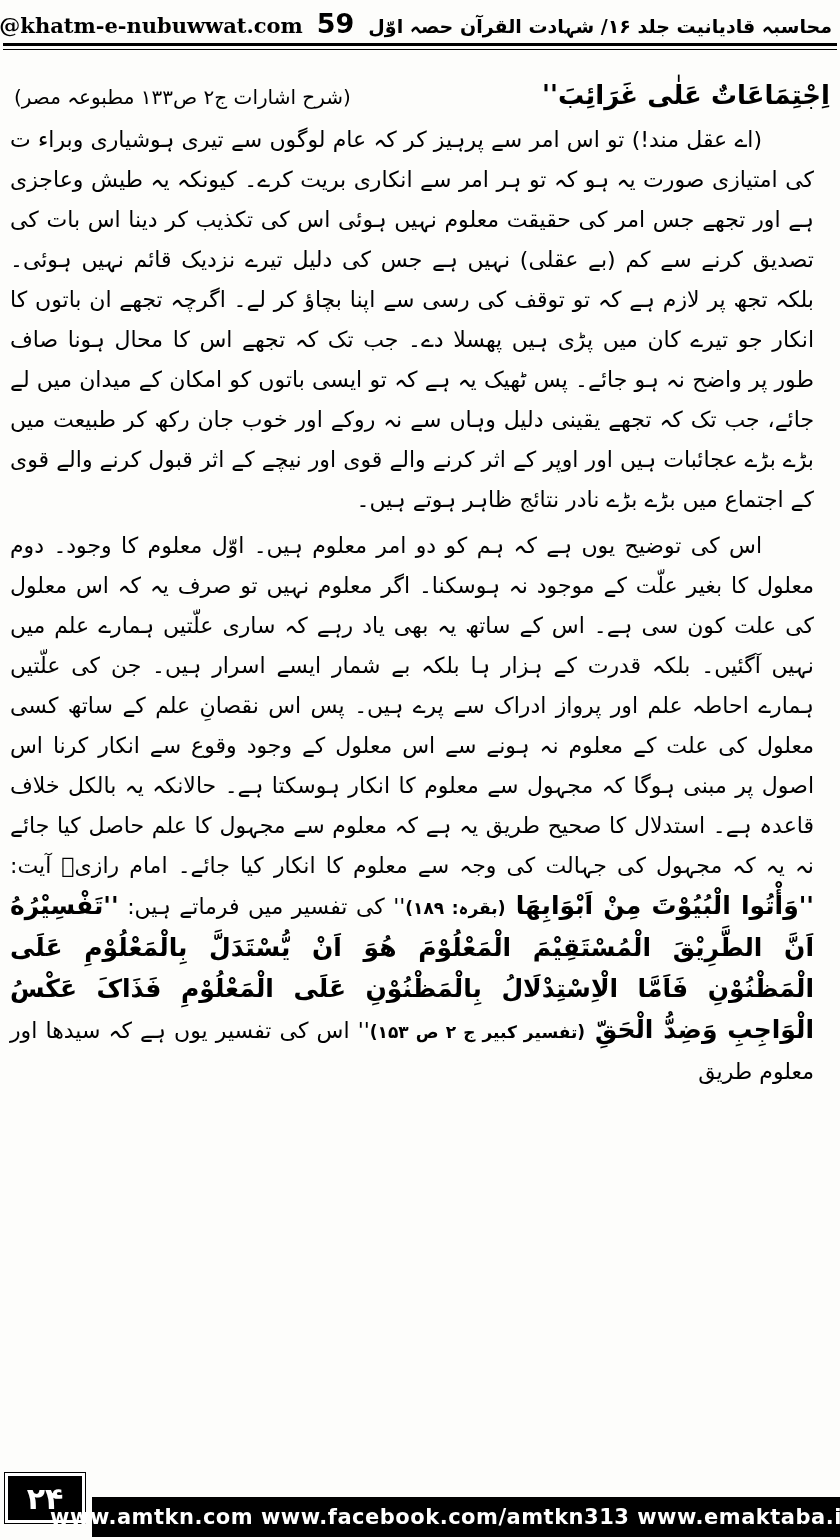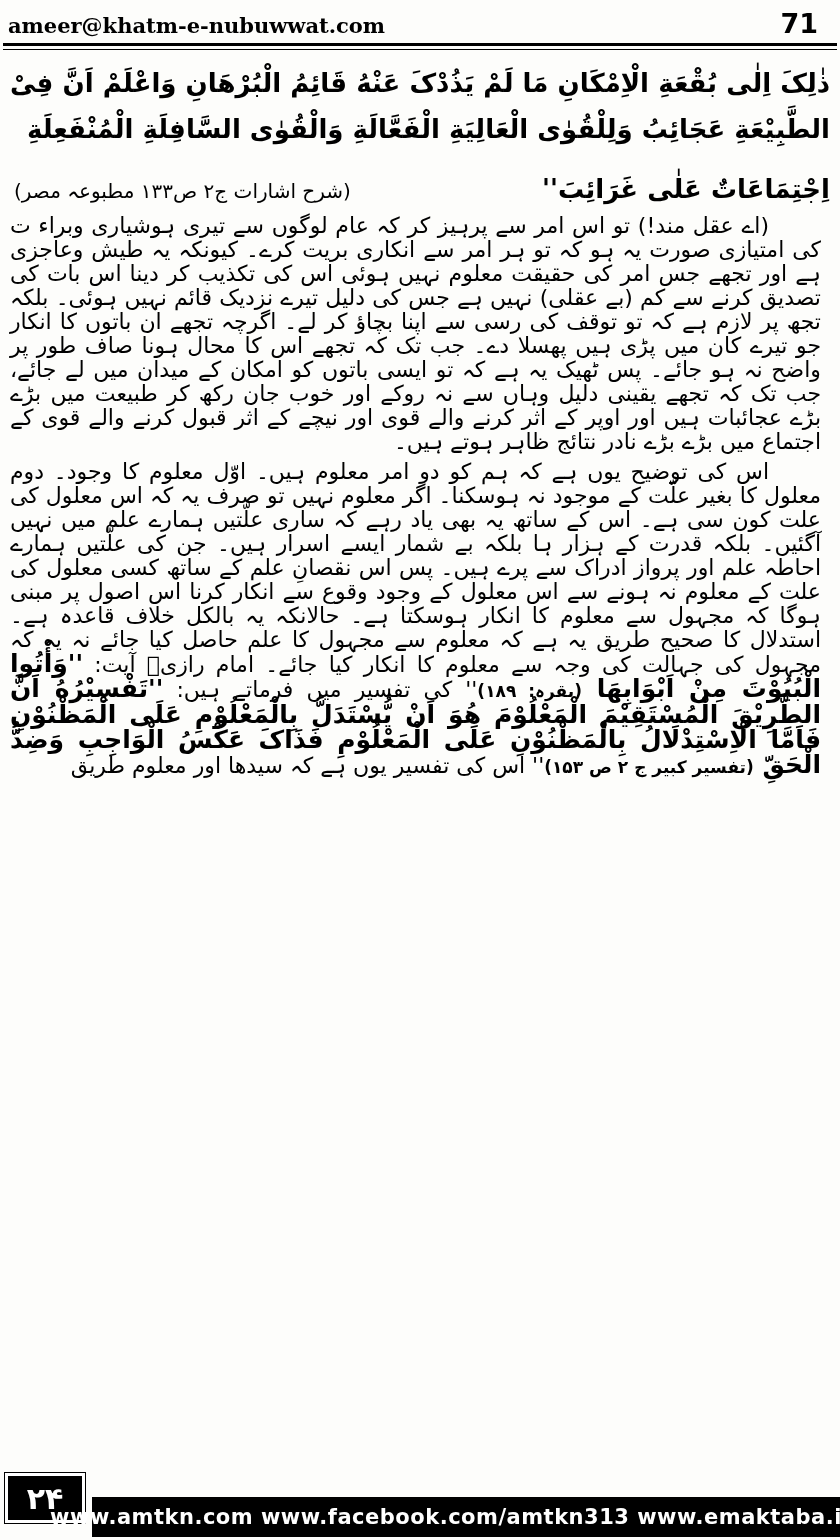--- a/index.html
+++ b/index.html
@@ -47,22 +47,22 @@
   }
   .arabic-end-line {
     display: flex; direction: rtl;
     justify-content: space-between; align-items: baseline;
     margin: 0 0 10px 0;
   }
   .arabic-end-line .quote-end { font-weight: bold; font-size: 26px; margin-top: 20px; }
   .arabic-end-line .reference { font-size: 20px; padding-left: 4px; margin-top: 24px; }
 
   .urdu {
-    margin: 6px 9px 0 0;
-    font-size: 22px; line-height: 24px;
+    margin: 6px 16px 0 0;
+    font-size: 22px; line-height: 40px;
     text-align: justify;
   }
   .urdu.indent { text-indent: 52px; }
 
   .inline-arabic { font-weight: bold; font-size: 25px; }
   .small-ref     { font-size: 17px; font-weight: bold; }
 
   
   .footer {
     position: absolute; left: 0; right: 0; bottom: 0;
@@ -86,29 +86,29 @@
     white-space: nowrap; letter-spacing: 0.5px;
     font-family: "DejaVu Sans", sans-serif;
   }
 </style>
 </head>
 <body>
 
 <div class="page">
 
   <div class="header">
-    <span class="pageno">71</span>
+    <span class="title">محاسبہ قادیانیت جلد ۱۶/ شہادت القرآن حصہ اوّل</span>
+    <span class="pageno">59</span>
     <span class="email">ameer@khatm-e-nubuwwat.com</span>
   </div>
 
   <div class="header-divider"></div>
 
   <div class="content">
 
-    <p class="arabic-quote">ذٰلِکَ اِلٰی بُقْعَةِ الْاِمْکَانِ مَا لَمْ یَذُدْکَ عَنْهُ قَائِمُ الْبُرْهَانِ وَاعْلَمْ اَنَّ فِیْ الطَّبِیْعَةِ عَجَائِبُ وَلِلْقُوٰی الْعَالِیَةِ الْفَعَّالَةِ وَالْقُوٰی السَّافِلَةِ الْمُنْفَعِلَةِ</p>
 
     <div class="arabic-end-line">
       <span class="quote-end">اِجْتِمَاعَاتٌ عَلٰی غَرَائِبَ''</span>
       <span class="reference">(شرح اشارات ج۲ ص۱۳۳ مطبوعہ مصر)</span>
     </div>
 
     <p class="urdu indent">(اے عقل مند!) تو اس امر سے پرہیز کر کہ عام لوگوں سے تیری ہوشیاری وبراء ت کی امتیازی صورت یہ ہو کہ تو ہر امر سے انکاری بریت کرے۔ کیونکہ یہ طیش وعاجزی ہے اور تجھے جس امر کی حقیقت معلوم نہیں ہوئی اس کی تکذیب کر دینا اس بات کی تصدیق کرنے سے کم (بے عقلی) نہیں ہے جس کی دلیل تیرے نزدیک قائم نہیں ہوئی۔ بلکہ تجھ پر لازم ہے کہ تو توقف کی رسی سے اپنا بچاؤ کر لے۔ اگرچہ تجھے ان باتوں کا انکار جو تیرے کان میں پڑی ہیں پھسلا دے۔ جب تک کہ تجھے اس کا محال ہونا صاف طور پر واضح نہ ہو جائے۔ پس ٹھیک یہ ہے کہ تو ایسی باتوں کو امکان کے میدان میں لے جائے، جب تک کہ تجھے یقینی دلیل وہاں سے نہ روکے اور خوب جان رکھ کر طبیعت میں بڑے بڑے عجائبات ہیں اور اوپر کے اثر کرنے والے قوی اور نیچے کے اثر قبول کرنے والے قوی کے اجتماع میں بڑے بڑے نادر نتائج ظاہر ہوتے ہیں۔</p>
 
     <p class="urdu indent">
       <span>اس کی توضیح یوں ہے کہ ہم کو دو امر معلوم ہیں۔ اوّل معلوم کا وجود۔ دوم معلول کا بغیر علّت کے موجود نہ ہوسکنا۔ اگر معلوم نہیں تو صرف یہ کہ اس معلول کی علت کون سی ہے۔ اس کے ساتھ یہ بھی یاد رہے کہ ساری علّتیں ہمارے علم میں نہیں آگئیں۔ بلکہ قدرت کے ہزار ہا بلکہ بے شمار ایسے اسرار ہیں۔ جن کی علّتیں ہمارے احاطہ علم اور پرواز ادراک سے پرے ہیں۔ پس اس نقصانِ علم کے ساتھ کسی معلول کی علت کے معلوم نہ ہونے سے اس معلول کے وجود وقوع سے انکار کرنا اس اصول پر مبنی ہوگا کہ مجہول سے معلوم کا انکار ہوسکتا ہے۔ حالانکہ یہ بالکل خلاف قاعدہ ہے۔ استدلال کا صحیح طریق یہ ہے کہ معلوم سے مجہول کا علم حاصل کیا جائے نہ یہ کہ مجہول کی جہالت کی وجہ سے معلوم کا انکار کیا جائے۔ امام رازیؒ آیت: </span><span class="inline-arabic">''وَأْتُوا الْبُیُوْتَ مِنْ اَبْوَابِهَا </span><span class="small-ref">(بقرہ: ۱۸۹)</span><span>'' کی تفسیر میں فرماتے ہیں: </span><span class="inline-arabic">''تَفْسِیْرُهُ اَنَّ الطَّرِیْقَ الْمُسْتَقِیْمَ الْمَعْلُوْمَ هُوَ اَنْ یُّسْتَدَلَّ بِالْمَعْلُوْمِ عَلَی الْمَظْنُوْنِ فَاَمَّا الْاِسْتِدْلَالُ بِالْمَظْنُوْنِ عَلَی الْمَعْلُوْمِ فَذَاکَ عَکْسُ الْوَاجِبِ وَضِدُّ الْحَقِّ </span><span class="small-ref">(تفسیر کبیر ج ۲ ص ۱۵۳)</span><span>'' اس کی تفسیر یوں ہے کہ سیدھا اور معلوم طریق</span>

